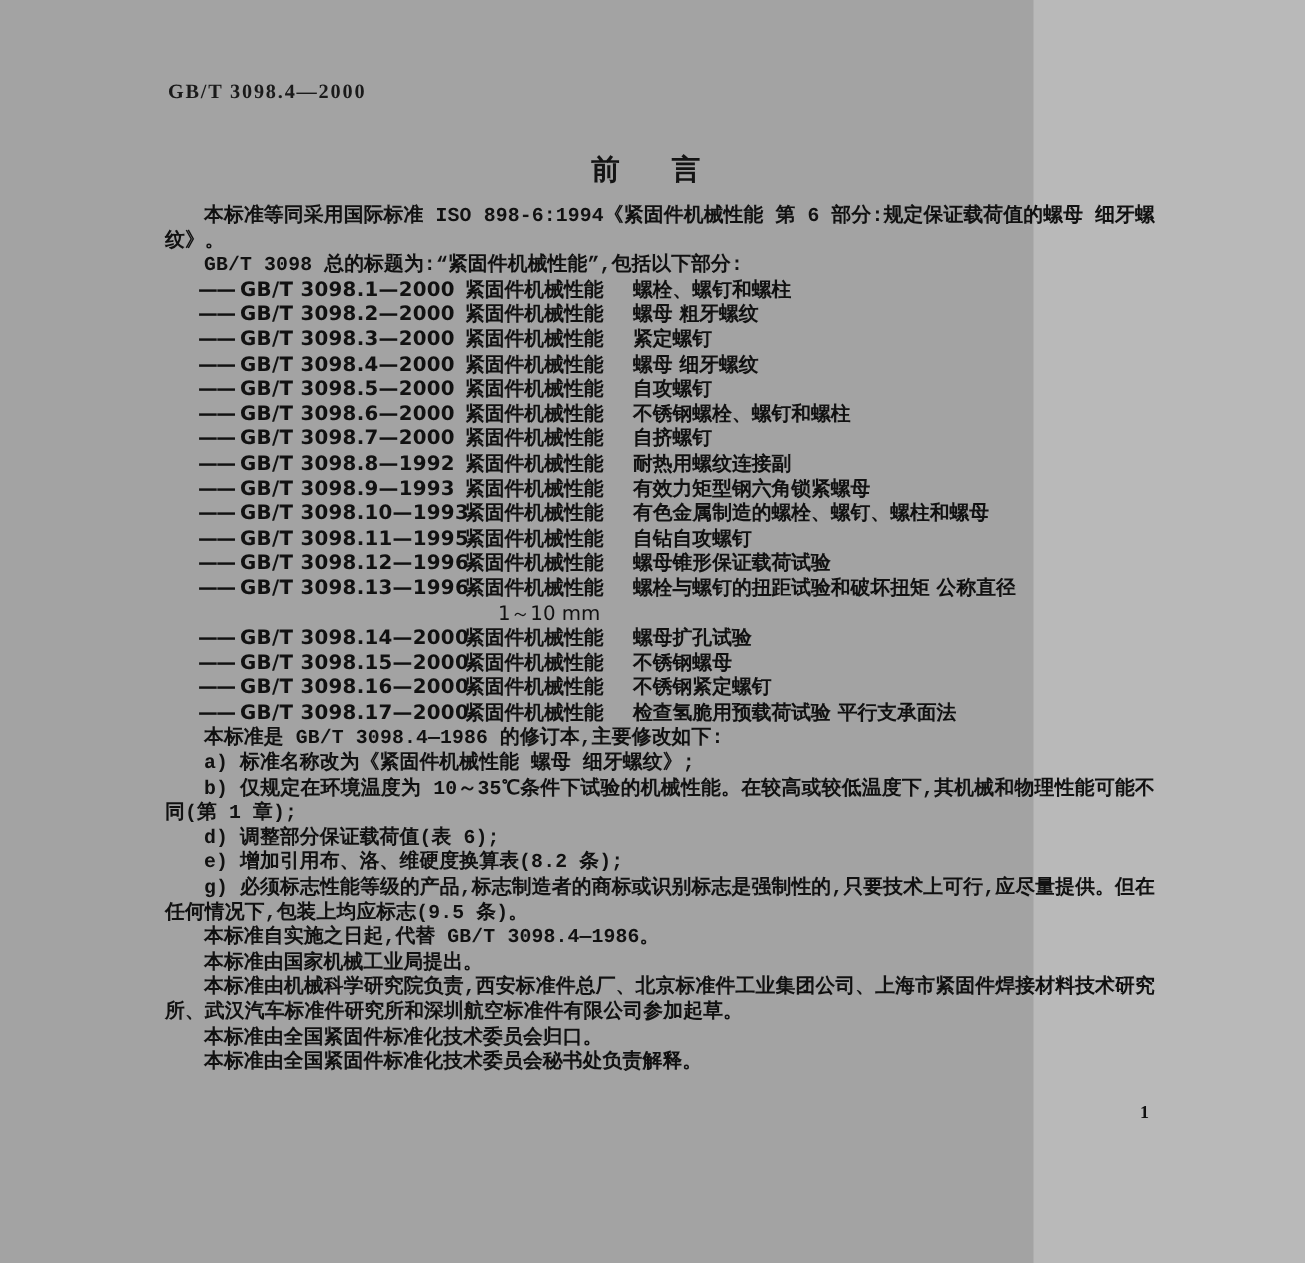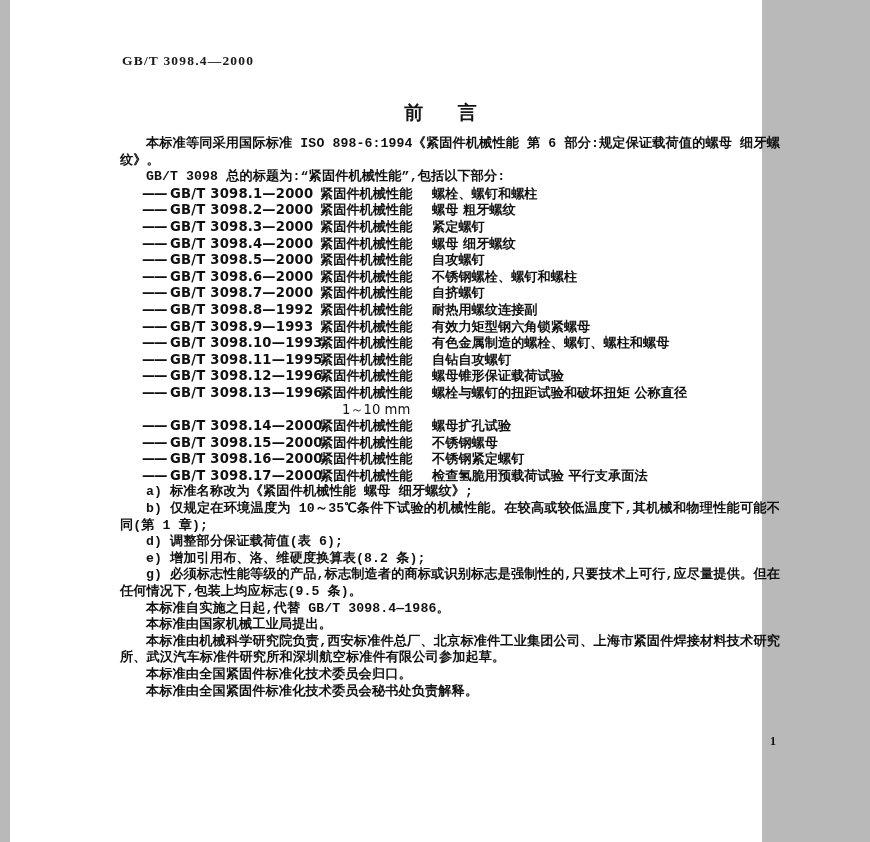--- a/index.html
+++ b/index.html
@@ -8,25 +8,25 @@
     background: #b9b9b9;
   }
   body {
     width: 870px;
     height: 842px;
     font-family: "Liberation Serif", serif;
     overflow: hidden;
   }
   .page {
     position: absolute;
-    left: 10px;
+    left: 0;
     top: 0;
-    width: 752px;
+    width: 689px;
     height: 842px;
-    background: #ffffff;
+    background: #a3a3a3;
     box-sizing: border-box;
   }
   .sheet {
     position: absolute;
     left: 105px;
     top: 40px;
     width: 665px;
     height: 720px;
   }
   .std-code {
@@ -247,20 +247,21 @@
 
         <div class="list-row">
           <span class="dash">——</span>
           <span class="num">GB/T 3098.17—2000</span>
           <span class="nm">紧固件机械性能</span>
           <span class="desc">检查氢脆用预载荷试验  平行支承面法</span>
         </div>
 
       </div>
 
+      <p class="p indent2 bold">本标准是 GB/T 3098.4—1986 的修订本,主要修改如下:</p>
 
       <div>
         <p class="p indent2 bold">a) 标准名称改为《紧固件机械性能  螺母  细牙螺纹》;</p>
         <p class="p indent2 bold">b) 仅规定在环境温度为 10～35℃条件下试验的机械性能。在较高或较低温度下,其机械和物理性能可能不同(第 1 章);</p>
         <p class="p indent2 bold">d) 调整部分保证载荷值(表 6);</p>
         <p class="p indent2 bold">e) 增加引用布、洛、维硬度换算表(8.2 条);</p>
         <p class="p indent2 bold">g) 必须标志性能等级的产品,标志制造者的商标或识别标志是强制性的,只要技术上可行,应尽量提供。但在任何情况下,包装上均应标志(9.5 条)。</p>
       </div>
 
       <div>

